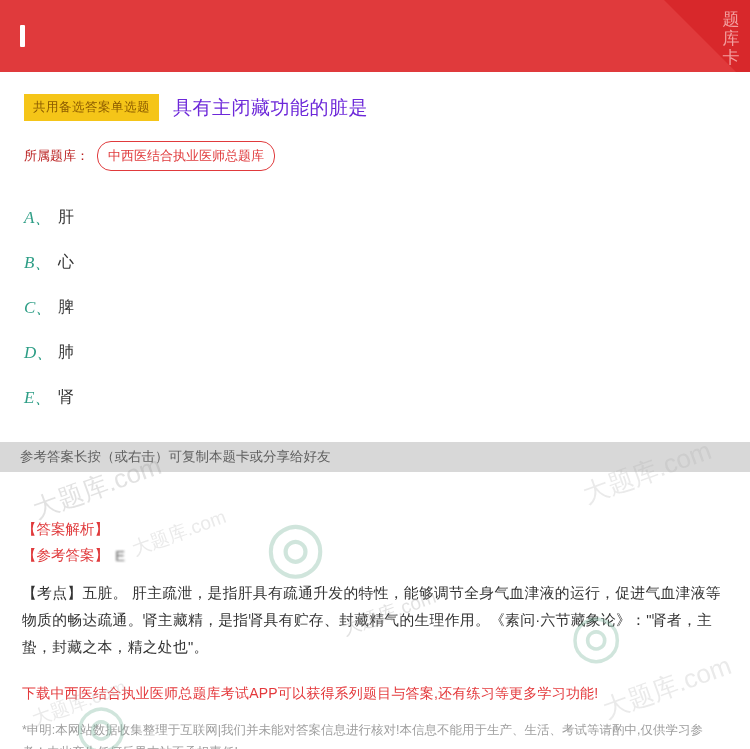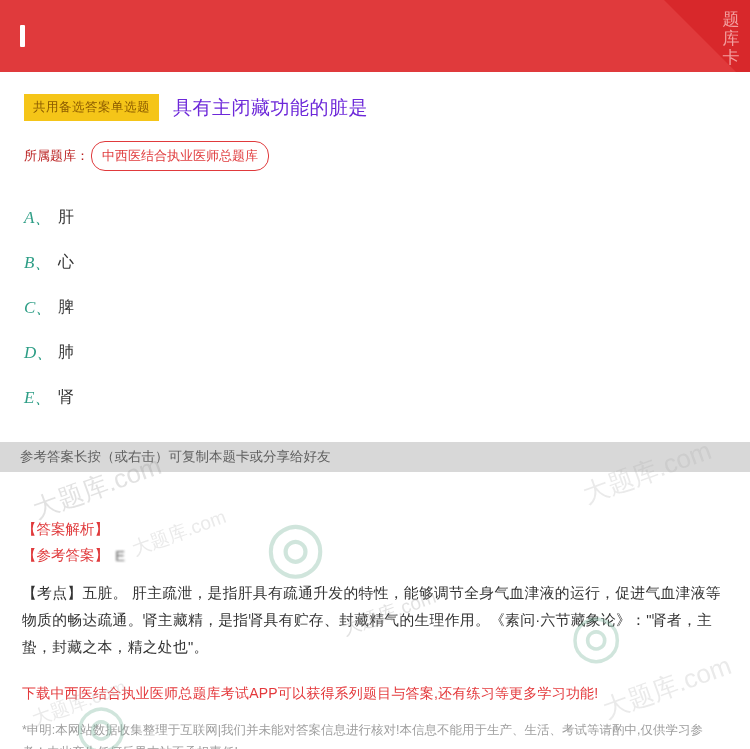--- a/index.html
+++ b/index.html
@@ -95,21 +95,21 @@
   .bank-line {
     display: flex;
     align-items: center;
     margin-top: 20px;
   }
   .bank-label {
     font-size: 13px;
     color: #b91c1c;
   }
   .bank-chip {
-    margin-left: 2px;
+    margin-left: 8px;
     border: 1px solid #e03a3c;
     color: #e03a3c;
     font-size: 13px;
     padding: 5px 10px;
     border-radius: 14px;
     background: #ffffff;
   }
 
   
   .options {

